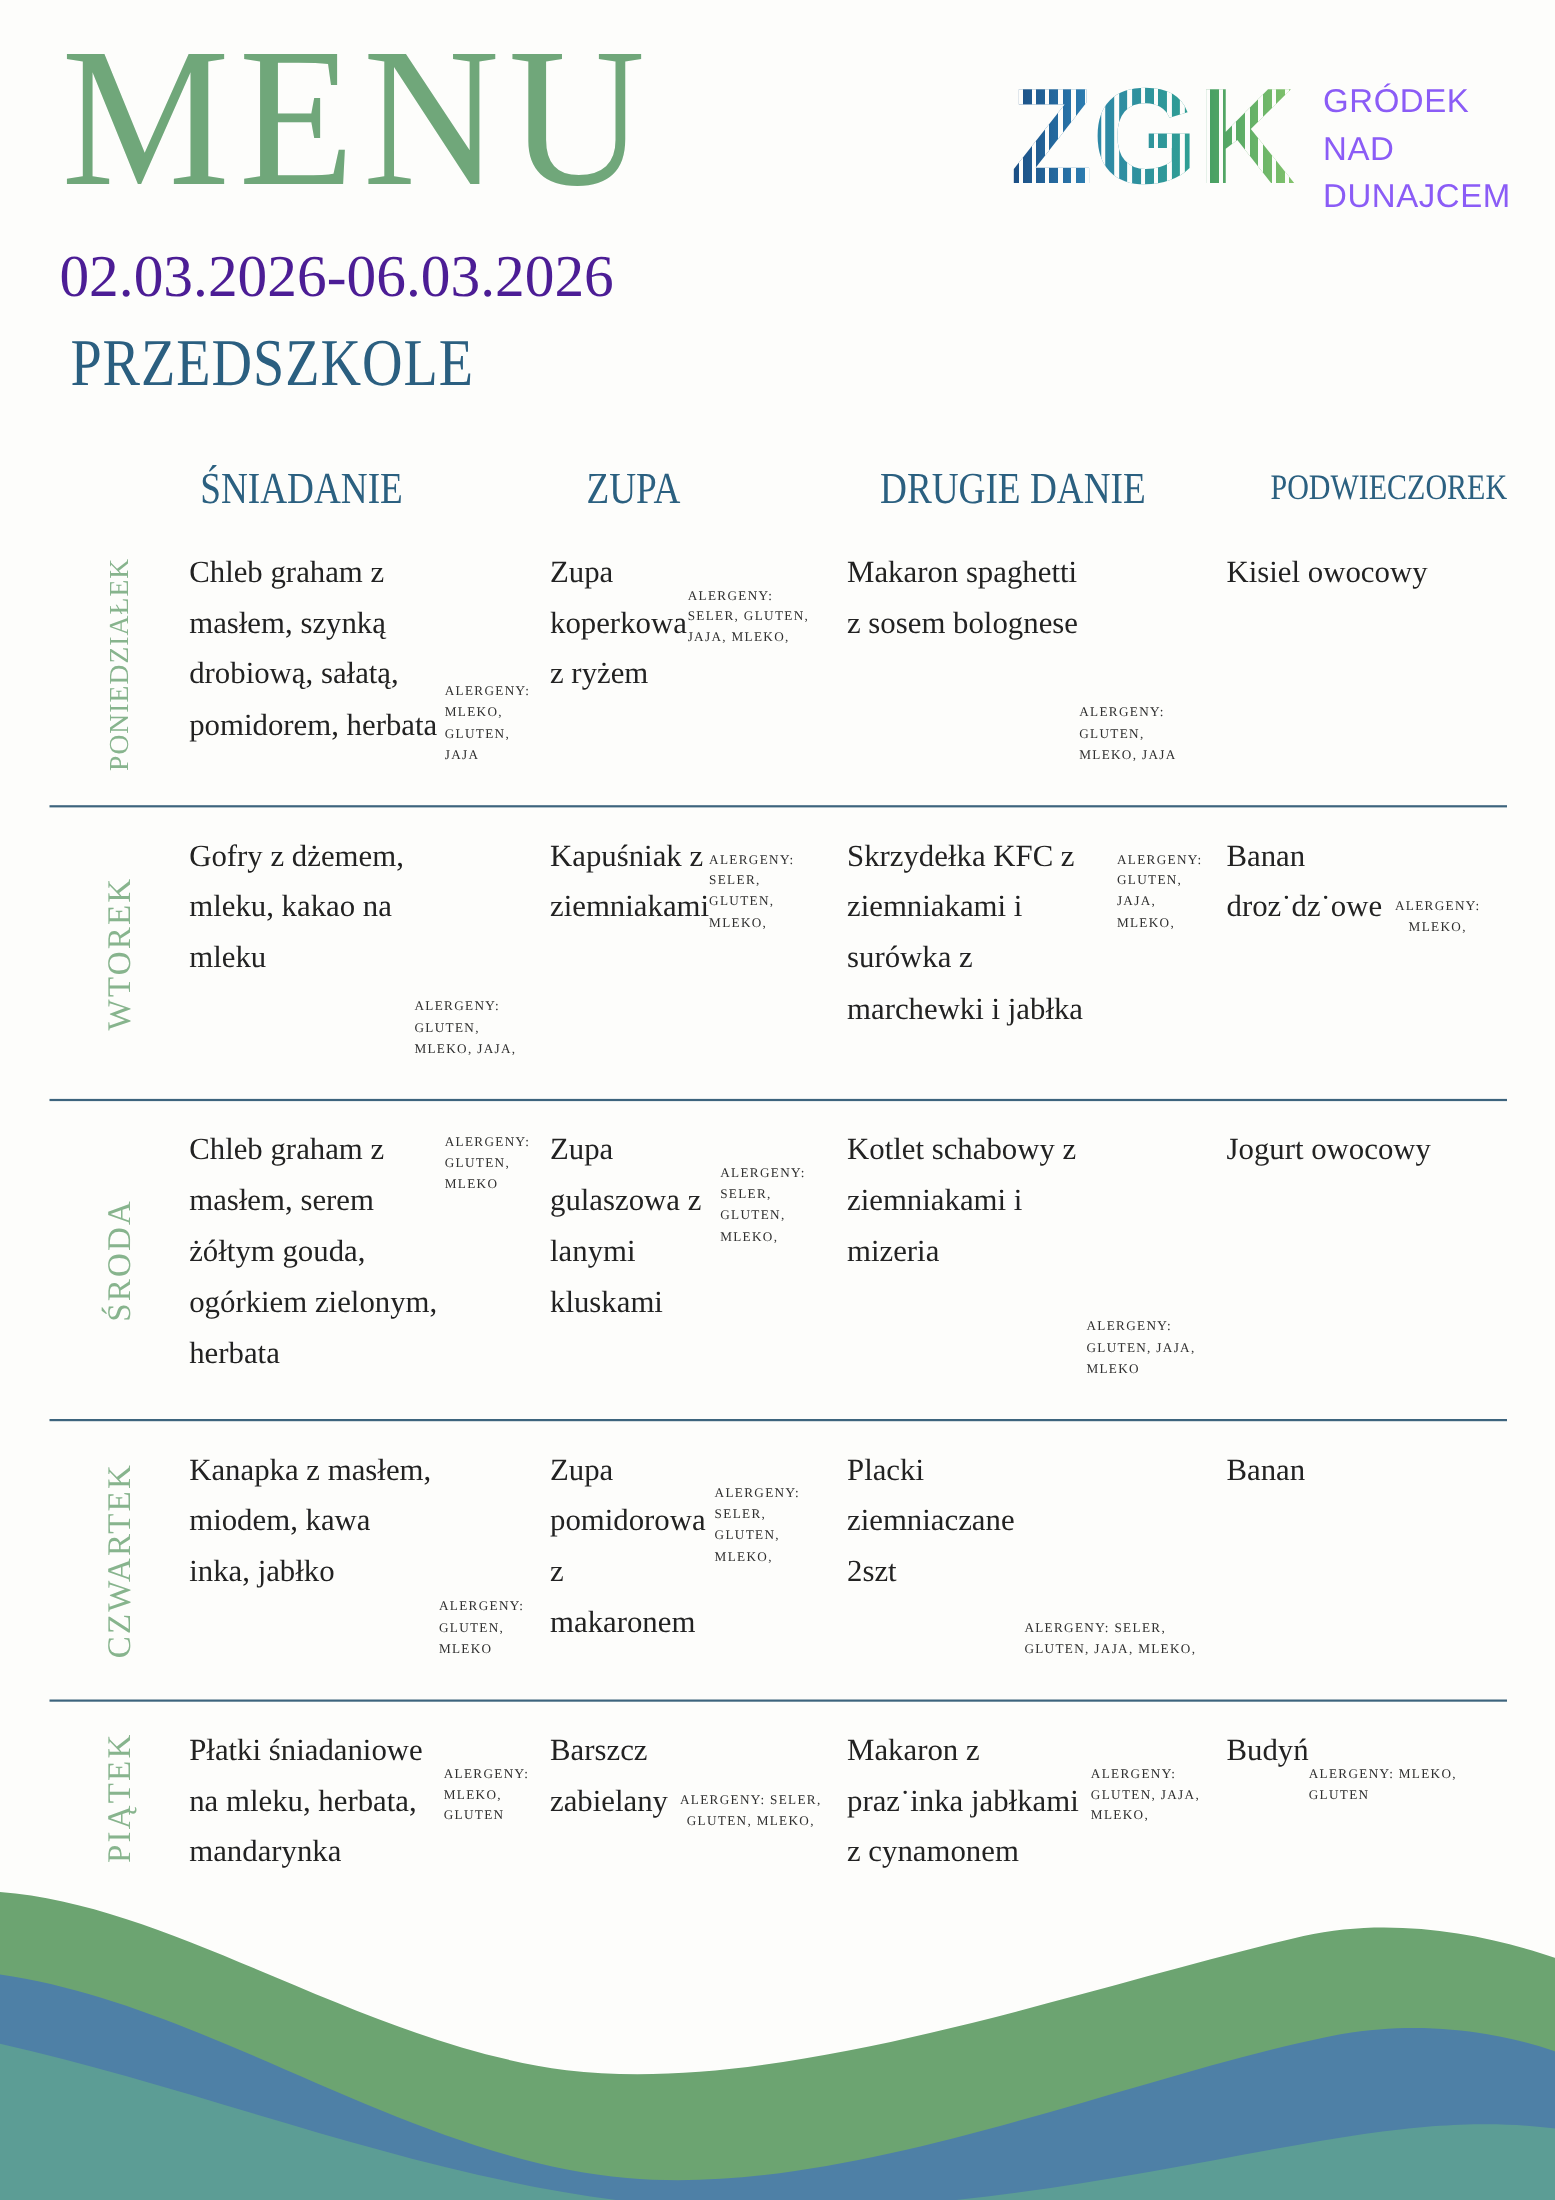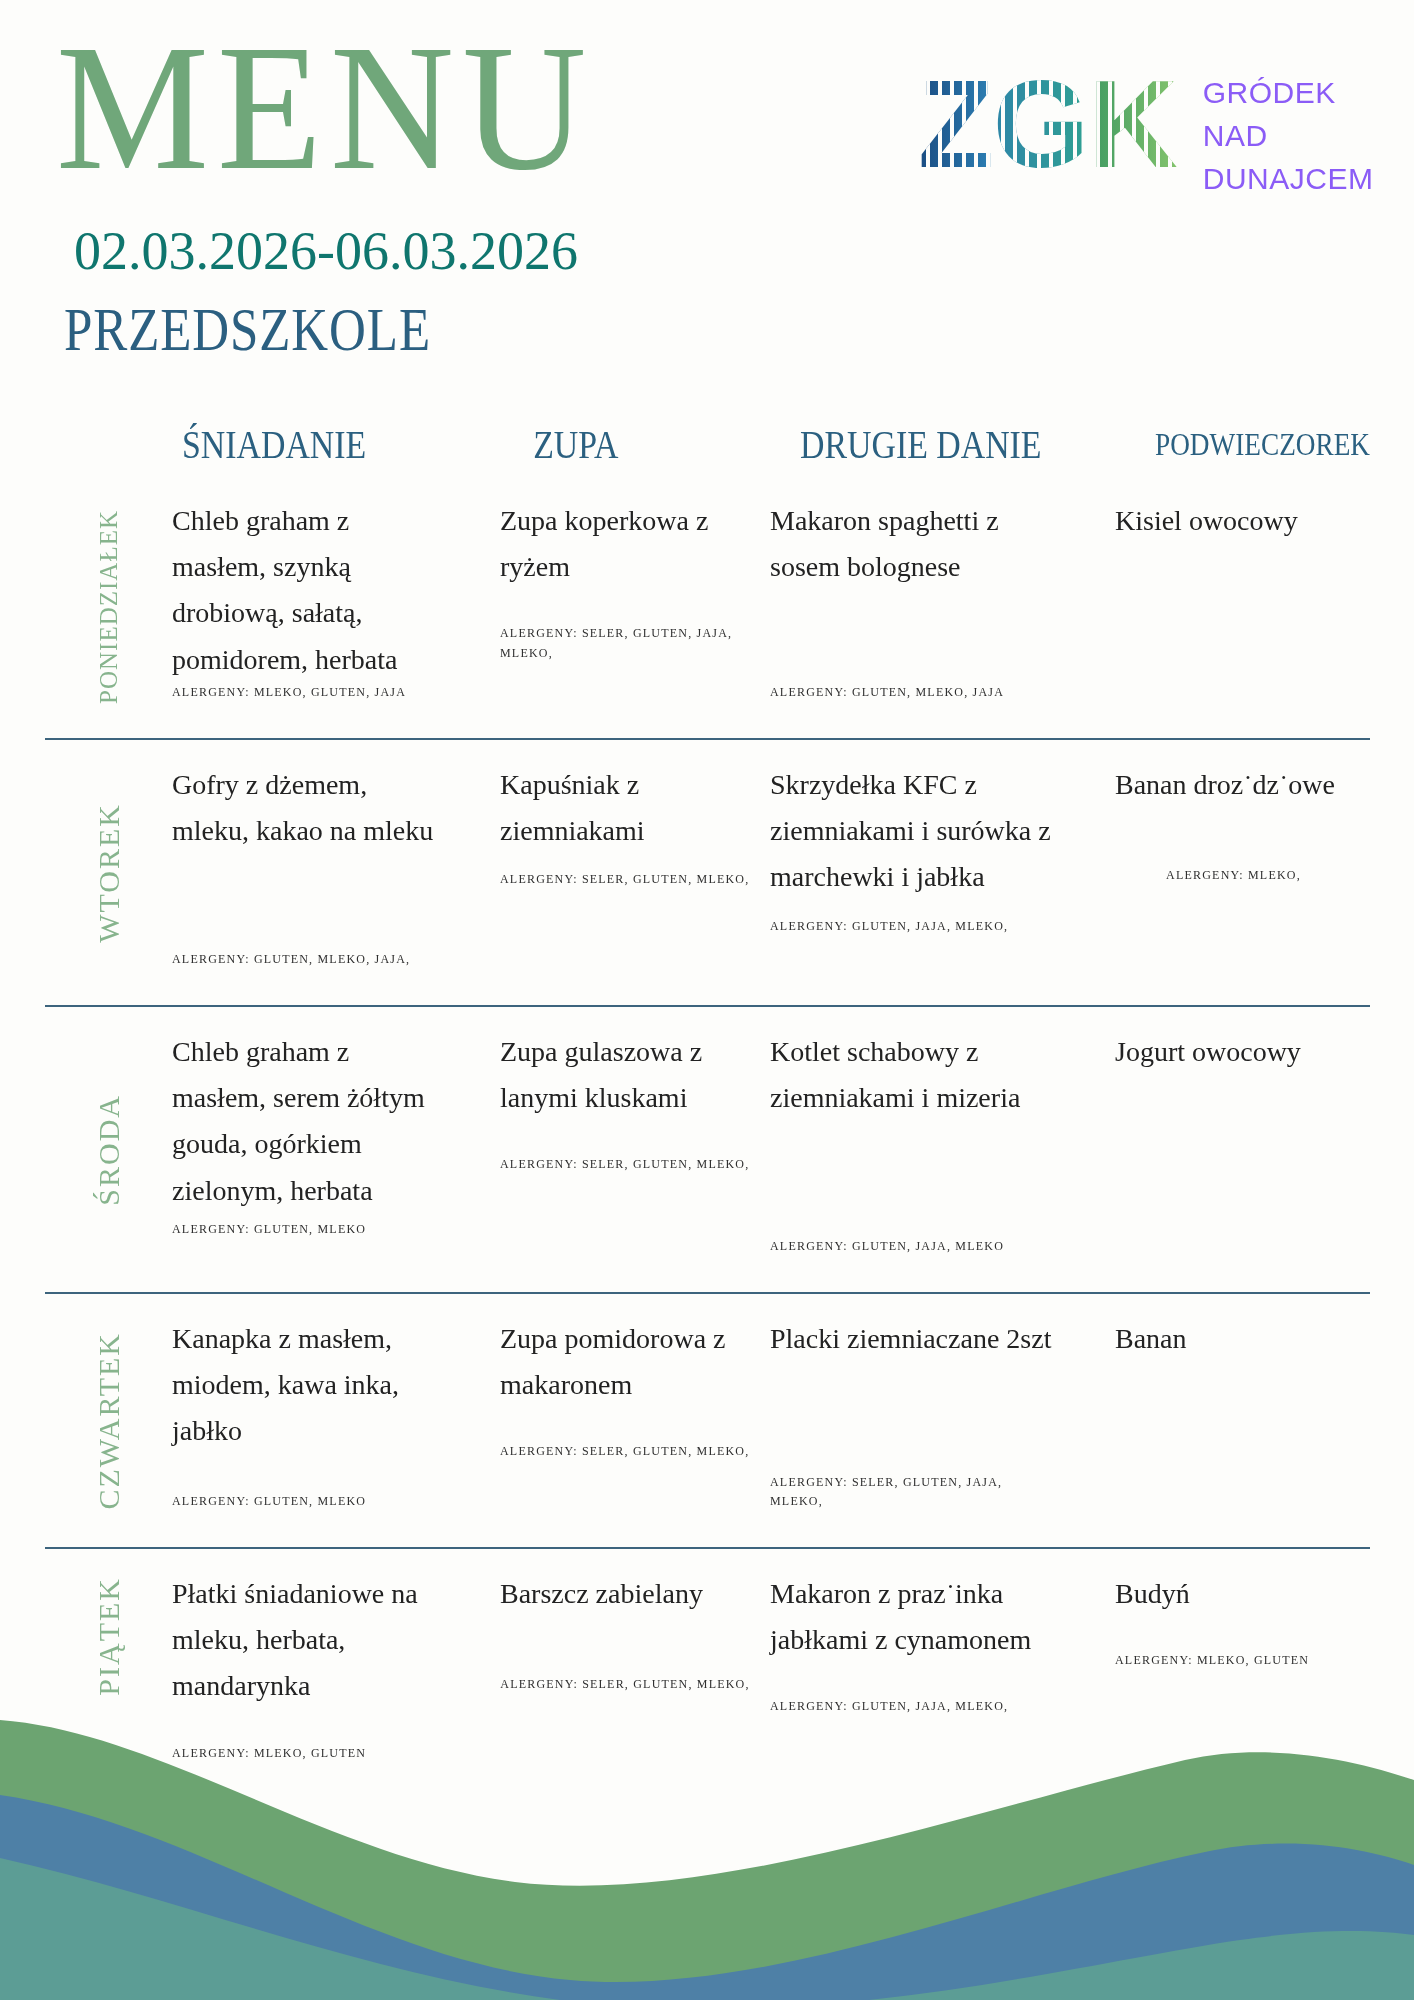--- a/index.html
+++ b/index.html
@@ -13,23 +13,23 @@
   }
   
   .menu-title{
     position:absolute;left:56px;top:22px;
     font-size:172px;line-height:.95;
     letter-spacing:8px;
     color:#70a77a;
     transform:scaleY(1.05);transform-origin:left top;
   }
   .date-line{
-    position:absolute;left:74px;top:222px;
+    position:absolute;left:54px;top:222px;
     font-size:54px;line-height:1.1;
-    color:#0f766e;
+    color:#4c1d95;
   }
   .audience{
     position:absolute;left:64px;top:296px;
     font-size:58px;line-height:1.1;letter-spacing:1px;
     color:#2b5f80;
     transform:scale(.88,1.05);transform-origin:left top;
   }
   
   .logo{position:absolute;left:918px;top:62px;display:flex;gap:26px;align-items:flex-start;}
   .zgk{display:flex;font-family:"Liberation Sans",sans-serif;font-weight:800;font-size:124px;line-height:1;letter-spacing:-5px;}
@@ -67,21 +67,21 @@
   .r4{min-height:253px;}
   .r5{min-height:300px;}
   .day-label{
     grid-column:1;place-self:center;
     writing-mode:vertical-rl;transform:rotate(180deg);
     font-size:30px;letter-spacing:2px;
     color:#87b48d;white-space:nowrap;
   }
   .day-label.small{font-size:25px;letter-spacing:1px;}
   .day-label.top{align-self:start;margin-top:28px;}
-  .cell{display:flex;flex-direction:column;padding:22px 18px 36px 0;}
+  .cell{display:flex;flex-direction:row;padding:22px 18px 36px 0;}
   .meal{
     margin:0;font-size:28px;line-height:1.65;color:#222;
   }
   .c1 .meal{max-width:272px;}
   .c2 .meal{max-width:255px;}
   .c3 .meal{max-width:290px;}
   .c4 .meal{max-width:250px;}
   .allerg{
     margin:0;font-size:12px;line-height:1.6;letter-spacing:1.2px;
     color:#2f2f2f;max-width:250px;

